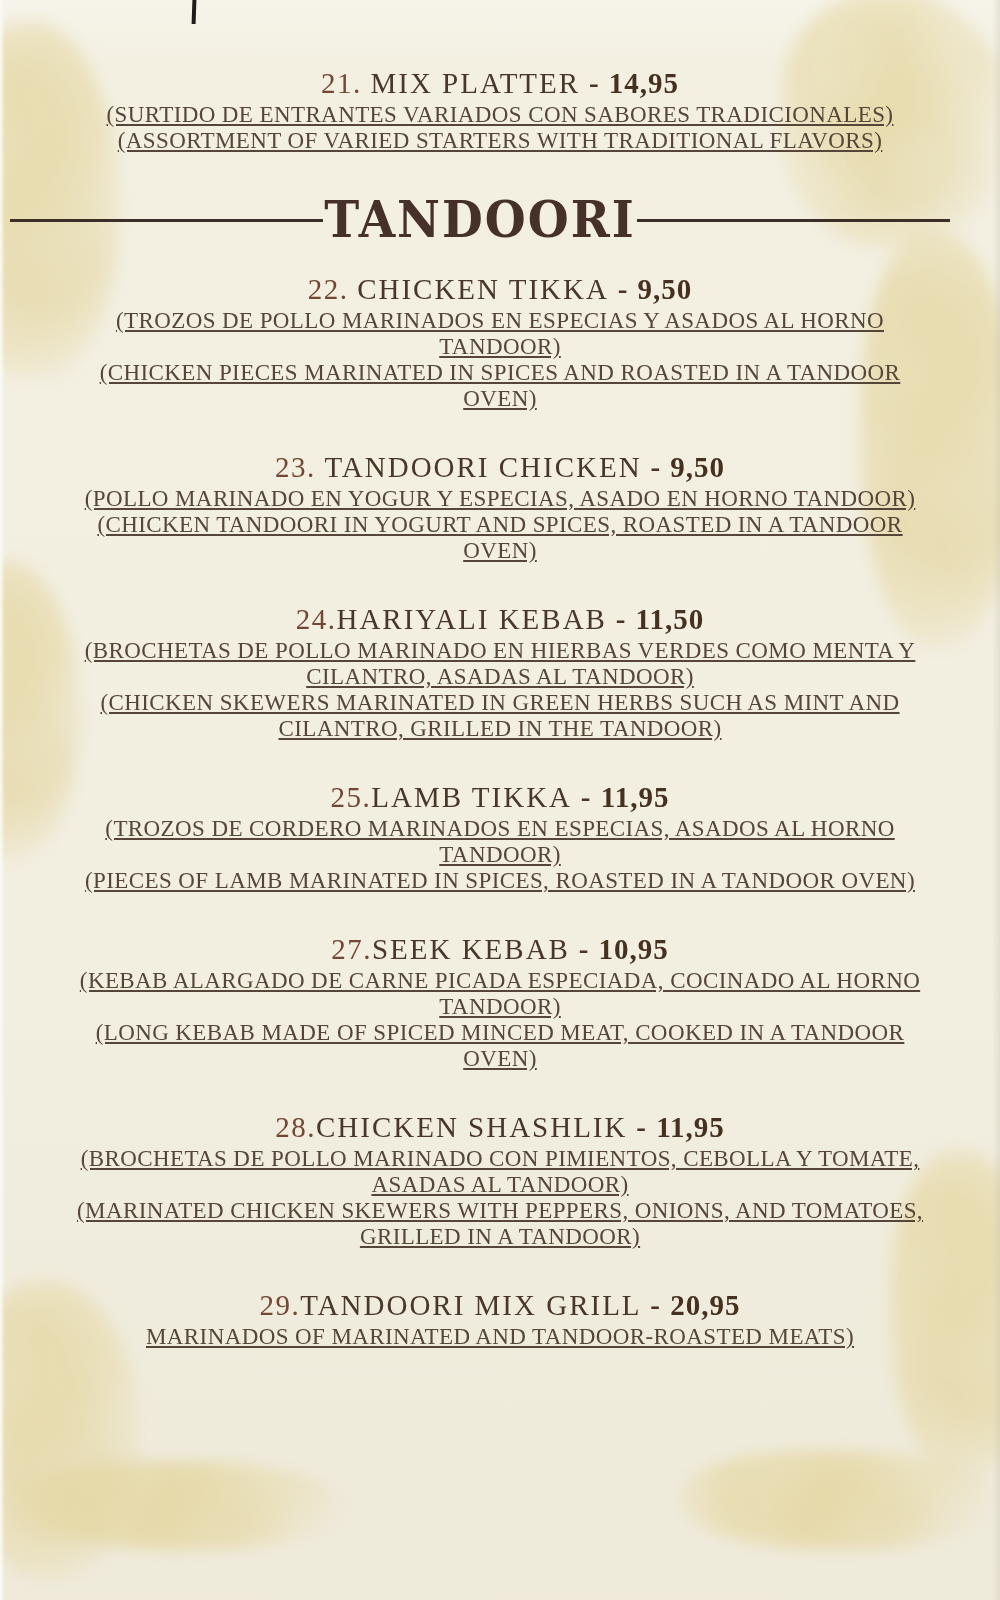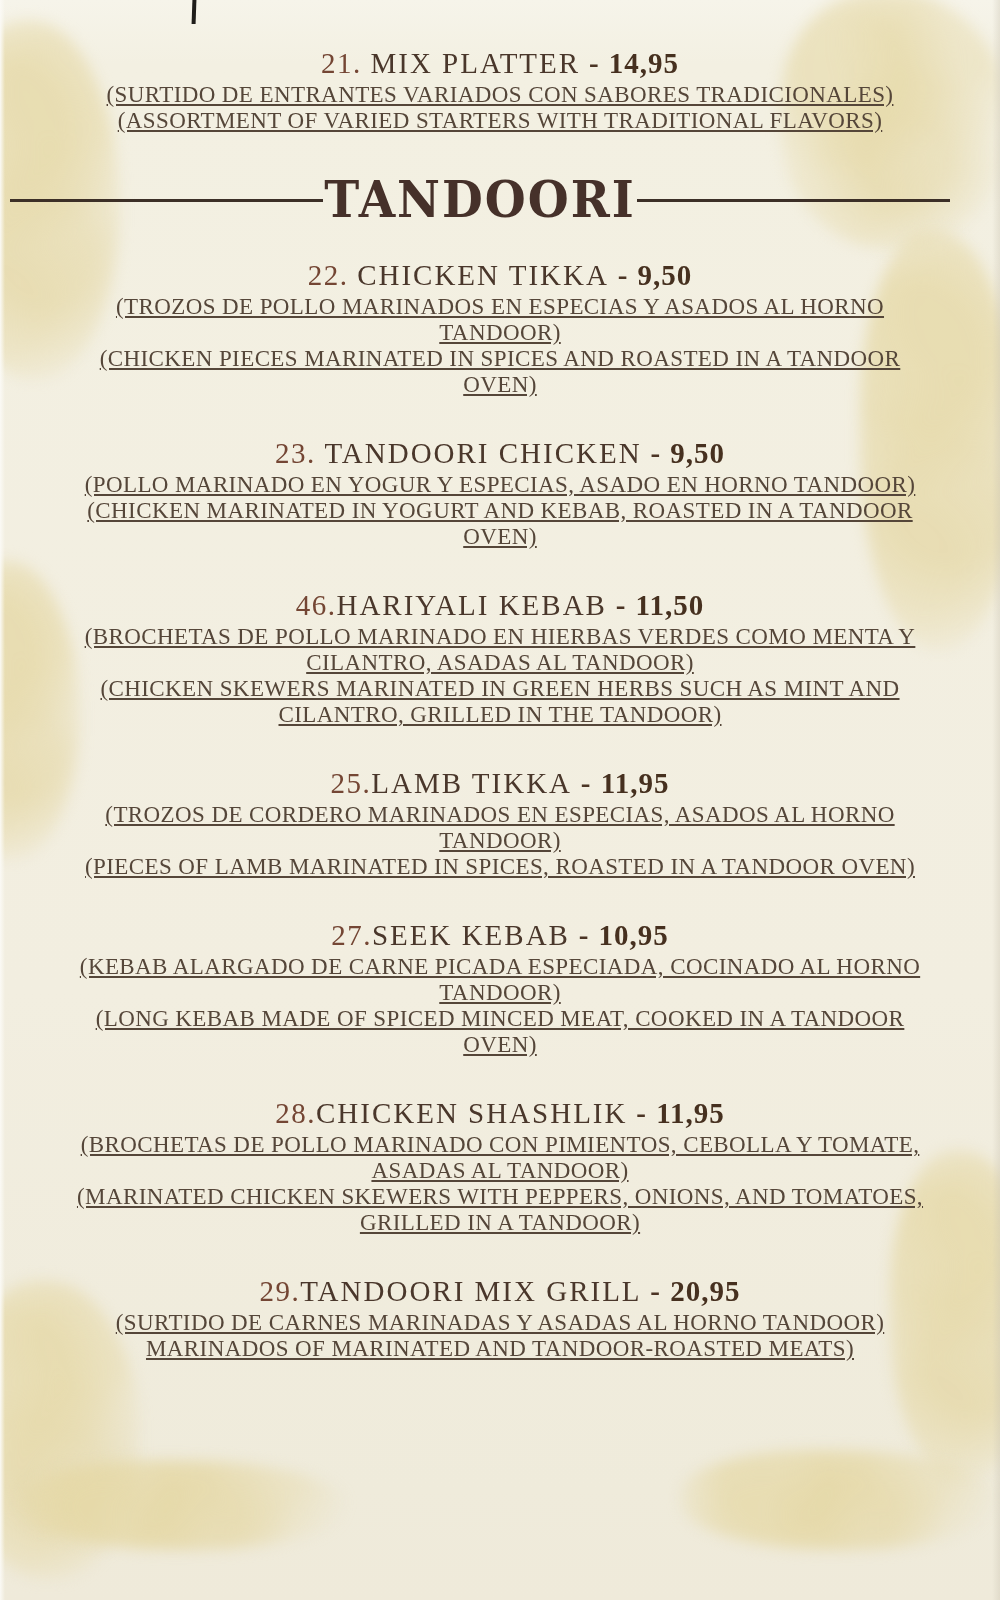--- a/index.html
+++ b/index.html
@@ -21,31 +21,31 @@
     filter:blur(7px); border-radius:45% 55% 50% 50%;
   }
 
   .scan-tick { position:absolute; left:192px; top:0; width:4px; height:24px;
     background:#1f1d1a; transform:rotate(2deg); z-index:3; }
   .scan-edge-left { position:absolute; left:0; top:0; width:5px; height:1600px;
     background:linear-gradient(90deg,#fbfaf5,rgba(251,250,245,0)); z-index:3; }
   .scan-edge-right { position:absolute; right:0; top:0; width:8px; height:1600px;
     background:linear-gradient(270deg,rgba(200,193,175,.35),rgba(200,193,175,0)); z-index:3; }
 
-  .content { position:relative; z-index:2; padding-top:46px; text-align:center; }
+  .content { position:relative; z-index:2; padding-top:66px; text-align:center; }
 
   .item { margin-bottom:38px; white-space:nowrap; }
   .item-title { font-size:29px; line-height:34px; color:#4a372b; letter-spacing:1.5px; margin-bottom:2px; }
   .item-number { color:#744634; }
   .item-name { letter-spacing:2px; }
   .item-sep { font-weight:bold; color:#4b3424; }
   .item-price { font-weight:bold; color:#46301f; letter-spacing:1px; }
   .desc-line { font-size:23px; line-height:26px; color:#554639; letter-spacing:.4px;text-decoration:underline; }
 
-  .section-divider { display:flex; align-items:center; margin:30px 0;
+  .section-divider { display:flex; align-items:center; margin:24px 0;
     padding-left:10px; padding-right:50px; height:56px;text-align:right; }
   .section-divider .rule { flex:1; height:3px; background:#3c2f27; }
   .section-title { font-size:47px; line-height:56px; color:#46312a;
     letter-spacing:2px; padding:0 1px; font-weight:bold;
     font-family:"DejaVu Serif","Liberation Serif",serif; transform:scaleY(1.06); }
 </style>
 </head>
 <body>
 
 <div class="page">
@@ -81,26 +81,26 @@
       <div class="item-title"><span class="item-number">22. </span><span class="item-name">CHICKEN TIKKA</span><span class="item-sep"> - </span><span class="item-price">9,50</span></div>
       <div class="desc-line">(TROZOS DE POLLO MARINADOS EN ESPECIAS Y ASADOS AL HORNO</div>
       <div class="desc-line">TANDOOR)</div>
       <div class="desc-line">(CHICKEN PIECES MARINATED IN SPICES AND ROASTED IN A TANDOOR</div>
       <div class="desc-line">OVEN)</div>
     </div>
 
     <div class="item">
       <div class="item-title"><span class="item-number">23. </span><span class="item-name">TANDOORI CHICKEN</span><span class="item-sep"> - </span><span class="item-price">9,50</span></div>
       <div class="desc-line">(POLLO MARINADO EN YOGUR Y ESPECIAS, ASADO EN HORNO TANDOOR)</div>
-      <div class="desc-line">(CHICKEN MARINATED IN YOGURT AND KEBAB, ROASTED IN A TANDOOR</div>
+      <div class="desc-line">(CHICKEN TANDOORI IN YOGURT AND SPICES, ROASTED IN A TANDOOR</div>
       <div class="desc-line">OVEN)</div>
     </div>
 
     <div class="item">
-      <div class="item-title"><span class="item-number">46.</span><span class="item-name">HARIYALI KEBAB</span><span class="item-sep"> - </span><span class="item-price">11,50</span></div>
+      <div class="item-title"><span class="item-number">24.</span><span class="item-name">HARIYALI KEBAB</span><span class="item-sep"> - </span><span class="item-price">11,50</span></div>
       <div class="desc-line">(BROCHETAS DE POLLO MARINADO EN HIERBAS VERDES COMO MENTA Y</div>
       <div class="desc-line">CILANTRO, ASADAS AL TANDOOR)</div>
       <div class="desc-line">(CHICKEN SKEWERS MARINATED IN GREEN HERBS SUCH AS MINT AND</div>
       <div class="desc-line">CILANTRO, GRILLED IN THE TANDOOR)</div>
     </div>
 
     <div class="item">
       <div class="item-title"><span class="item-number">25.</span><span class="item-name">LAMB TIKKA</span><span class="item-sep"> - </span><span class="item-price">11,95</span></div>
       <div class="desc-line">(TROZOS DE CORDERO MARINADOS EN ESPECIAS, ASADOS AL HORNO</div>
       <div class="desc-line">TANDOOR)</div>
@@ -119,18 +119,17 @@
     <div class="item">
       <div class="item-title"><span class="item-number">28.</span><span class="item-name">CHICKEN SHASHLIK</span><span class="item-sep"> - </span><span class="item-price">11,95</span></div>
       <div class="desc-line">(BROCHETAS DE POLLO MARINADO CON PIMIENTOS, CEBOLLA Y TOMATE,</div>
       <div class="desc-line">ASADAS AL TANDOOR)</div>
       <div class="desc-line">(MARINATED CHICKEN SKEWERS WITH PEPPERS, ONIONS, AND TOMATOES,</div>
       <div class="desc-line">GRILLED IN A TANDOOR)</div>
     </div>
 
     <div class="item">
       <div class="item-title"><span class="item-number">29.</span><span class="item-name">TANDOORI MIX GRILL</span><span class="item-sep"> - </span><span class="item-price">20,95</span></div>
-      <div class="desc-line">(SURTIDO DE CARNES MARINADAS Y ASADAS AL HORNO TANDOOR)</div>
       <div class="desc-line">MARINADOS OF MARINATED AND TANDOOR-ROASTED MEATS)</div>
     </div>
 
   </div>
 </div>
 
 </body></html>

